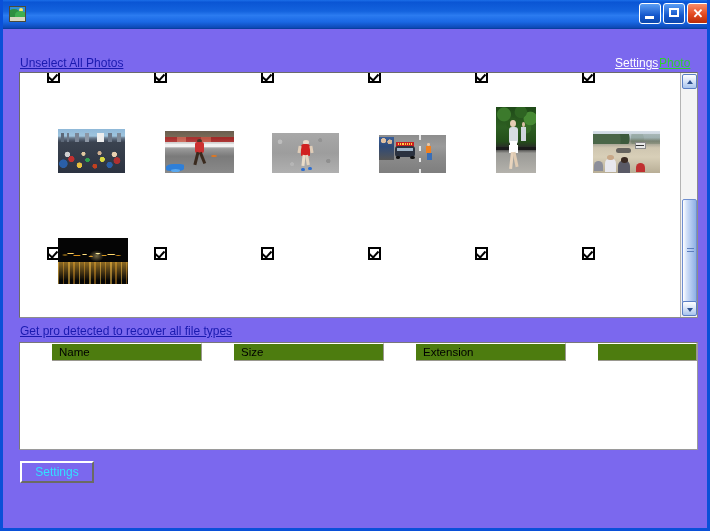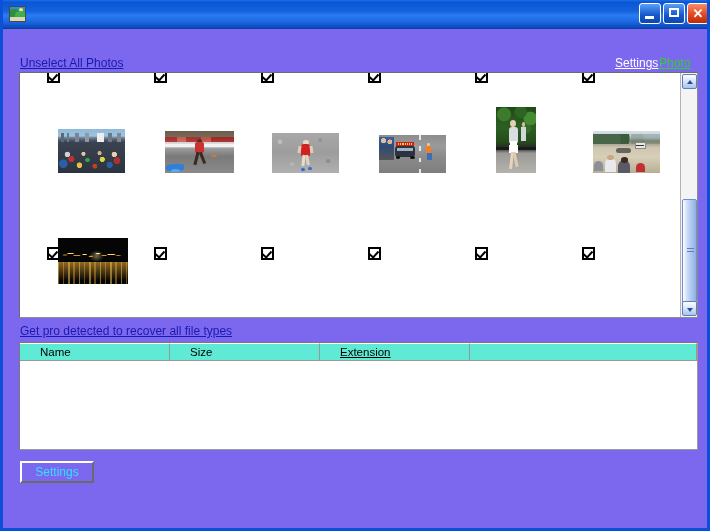--- a/index.html
+++ b/index.html
@@ -385,30 +385,31 @@
   #list-header {
     position: absolute;
     left: 0; top: 0;
     width: 100%;
     height: 18px;
     display: flex;
   }
   .col-head {
     height: 18px;
     box-sizing: border-box;
-    background: #5eead4;
+    background: #4d7c0f;
     border-right: 1px solid #9a9890;
     border-bottom: 1px solid #9a9890;
     border-top: 1px solid #ffffff;
-    padding-left: 20px;
+    padding-left: 7px;
     font-size: 11.5px;
     color: #000000;
     line-height: 17px;
     white-space: nowrap;
     cursor: pointer;
+    margin-left: 32px;
   }
   .col-head.filler { flex: 1 1 auto; cursor: default; }
   #list-body {
     position:absolute; left:0; top:18px; right:0; bottom:0;
     background:#ffffff;
   }
 
   
   #recover-btn {
     position: absolute;
@@ -592,21 +593,21 @@
       </div>
     </div>
   </div>
 
   <div id="link-pro">Get pro detected to recover all file types</div>
 
   <div id="listview">
     <div id="list-header">
       <div class="col-head" style="width:150px;">Name</div>
       <div class="col-head" style="width:150px;">Size</div>
-      <div class="col-head" style="width:150px;text-decoration:underline;">Extension</div>
+      <div class="col-head" style="width:150px;">Extension</div>
       <div class="col-head filler"></div>
     </div>
     <div id="list-body"></div>
   </div>
 
   <div id="recover-btn">Settings</div>
 
 </div>
 
 </body></html>

